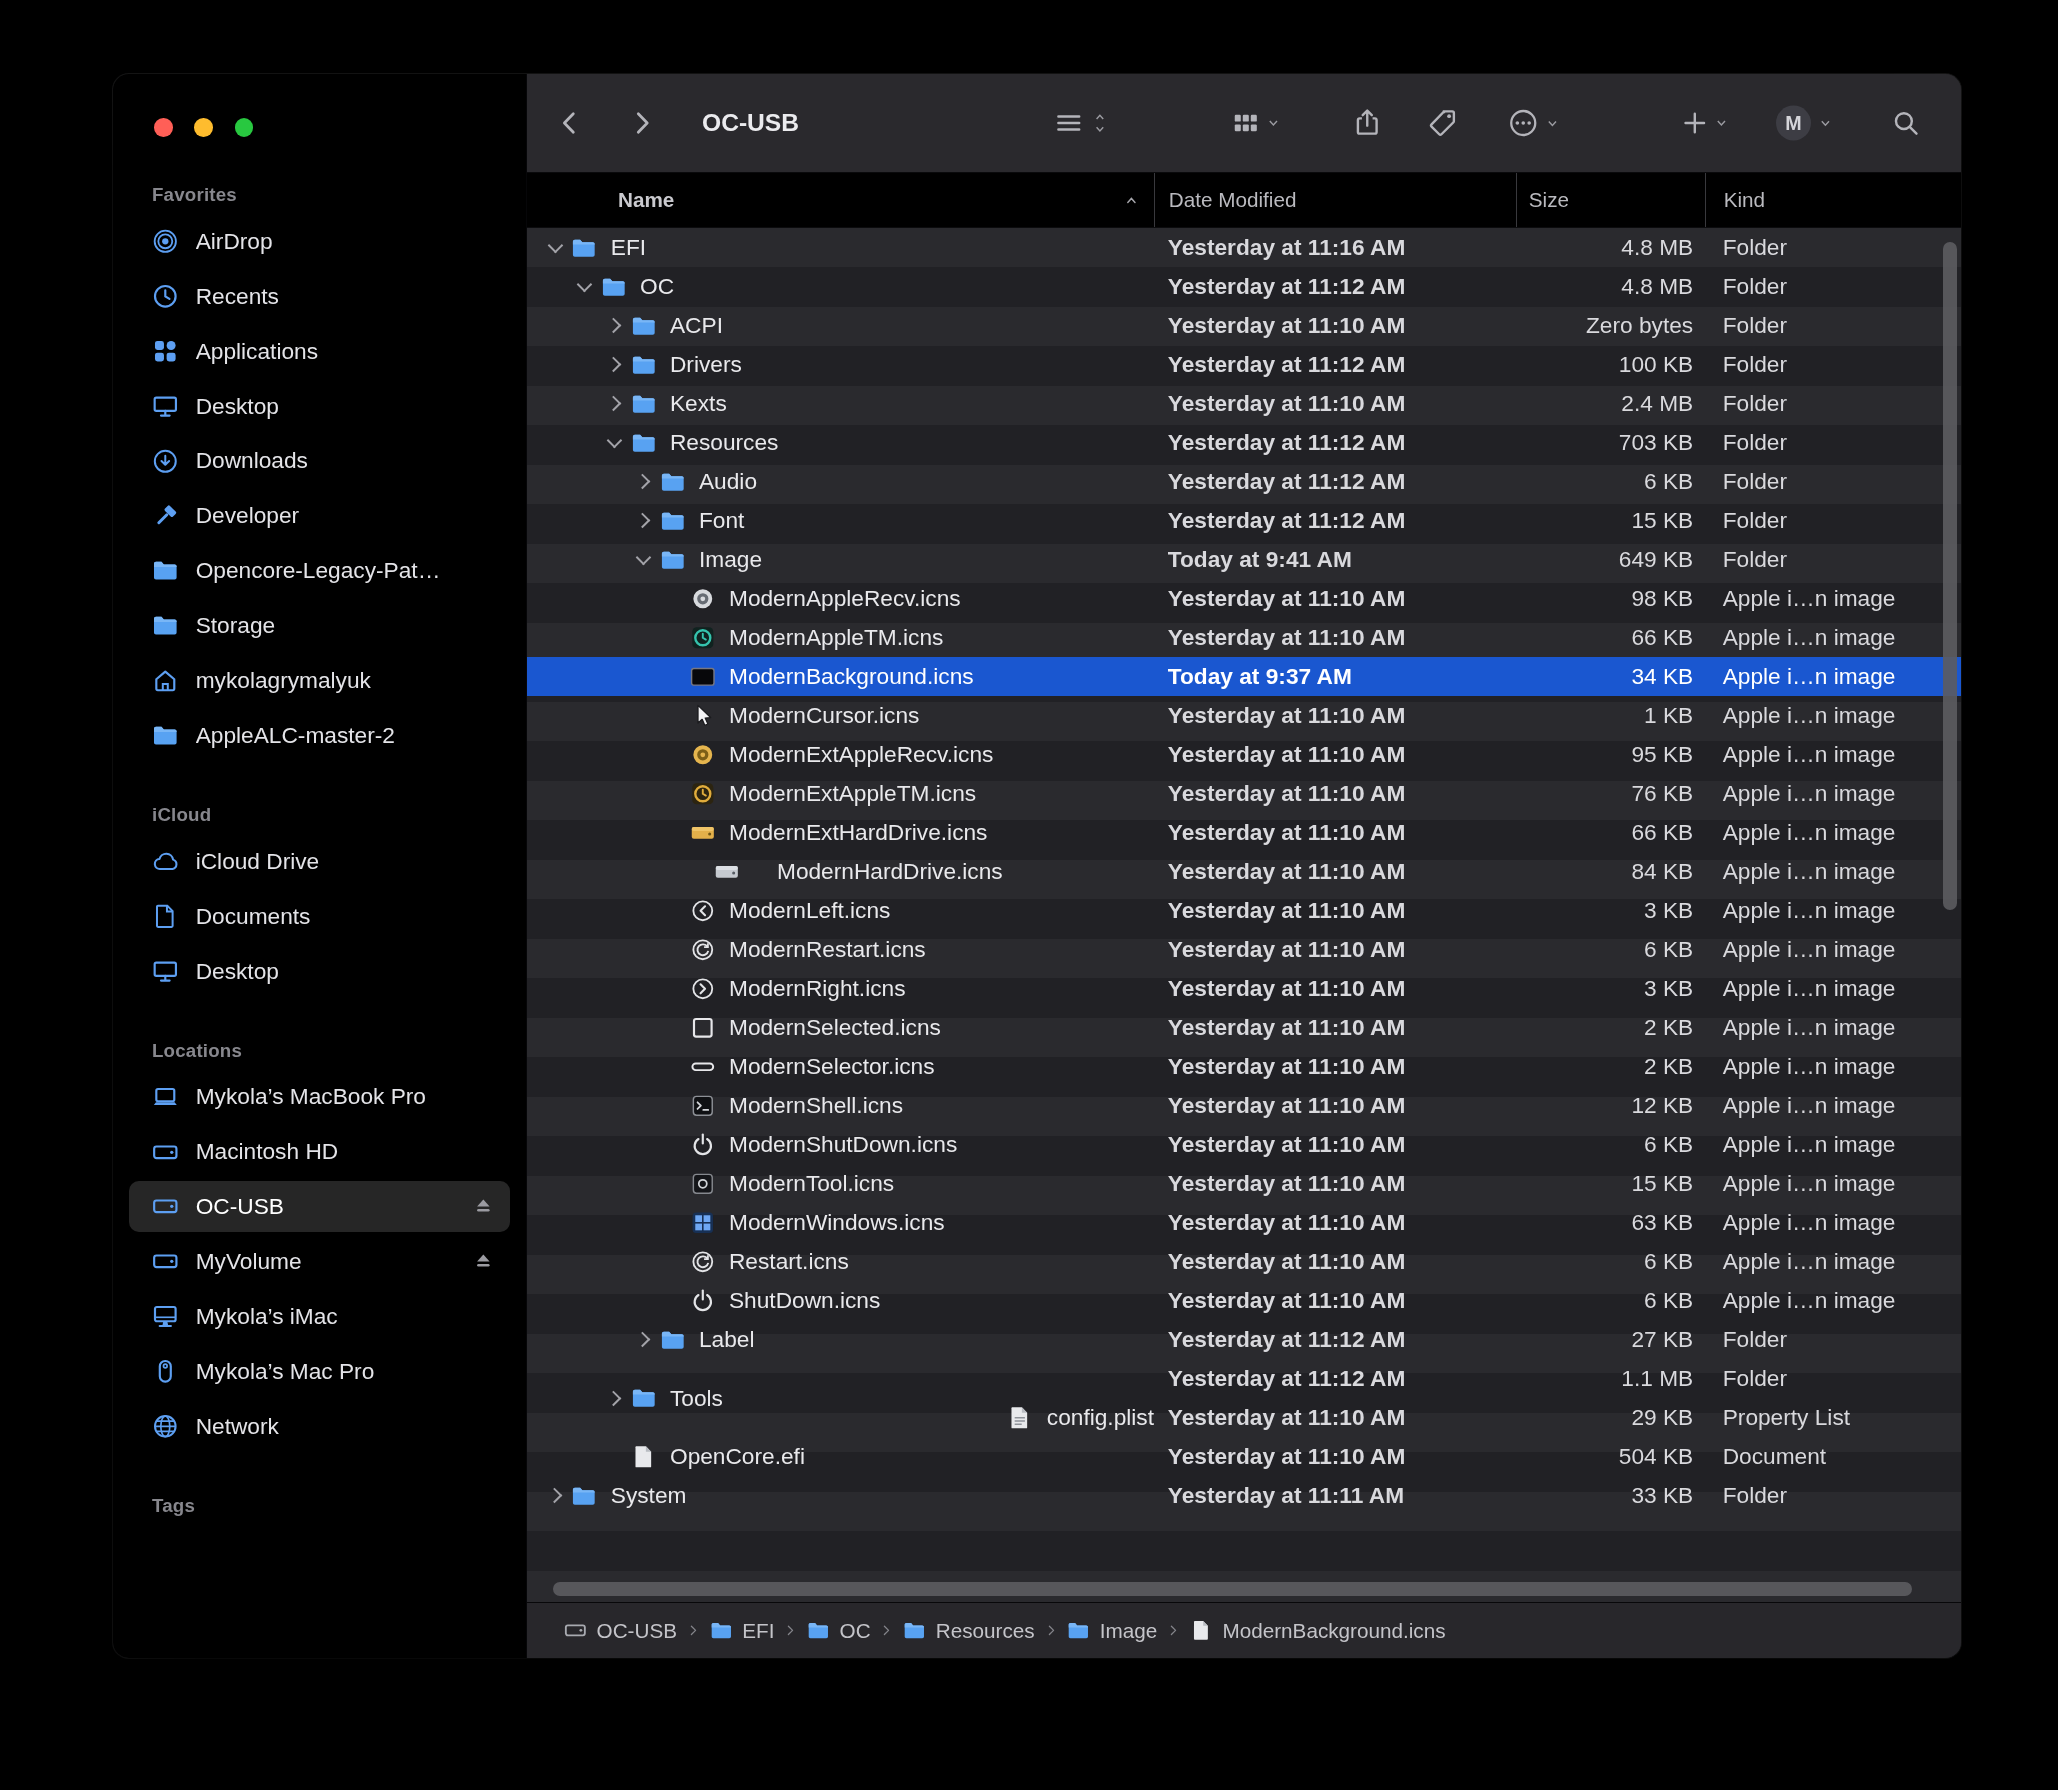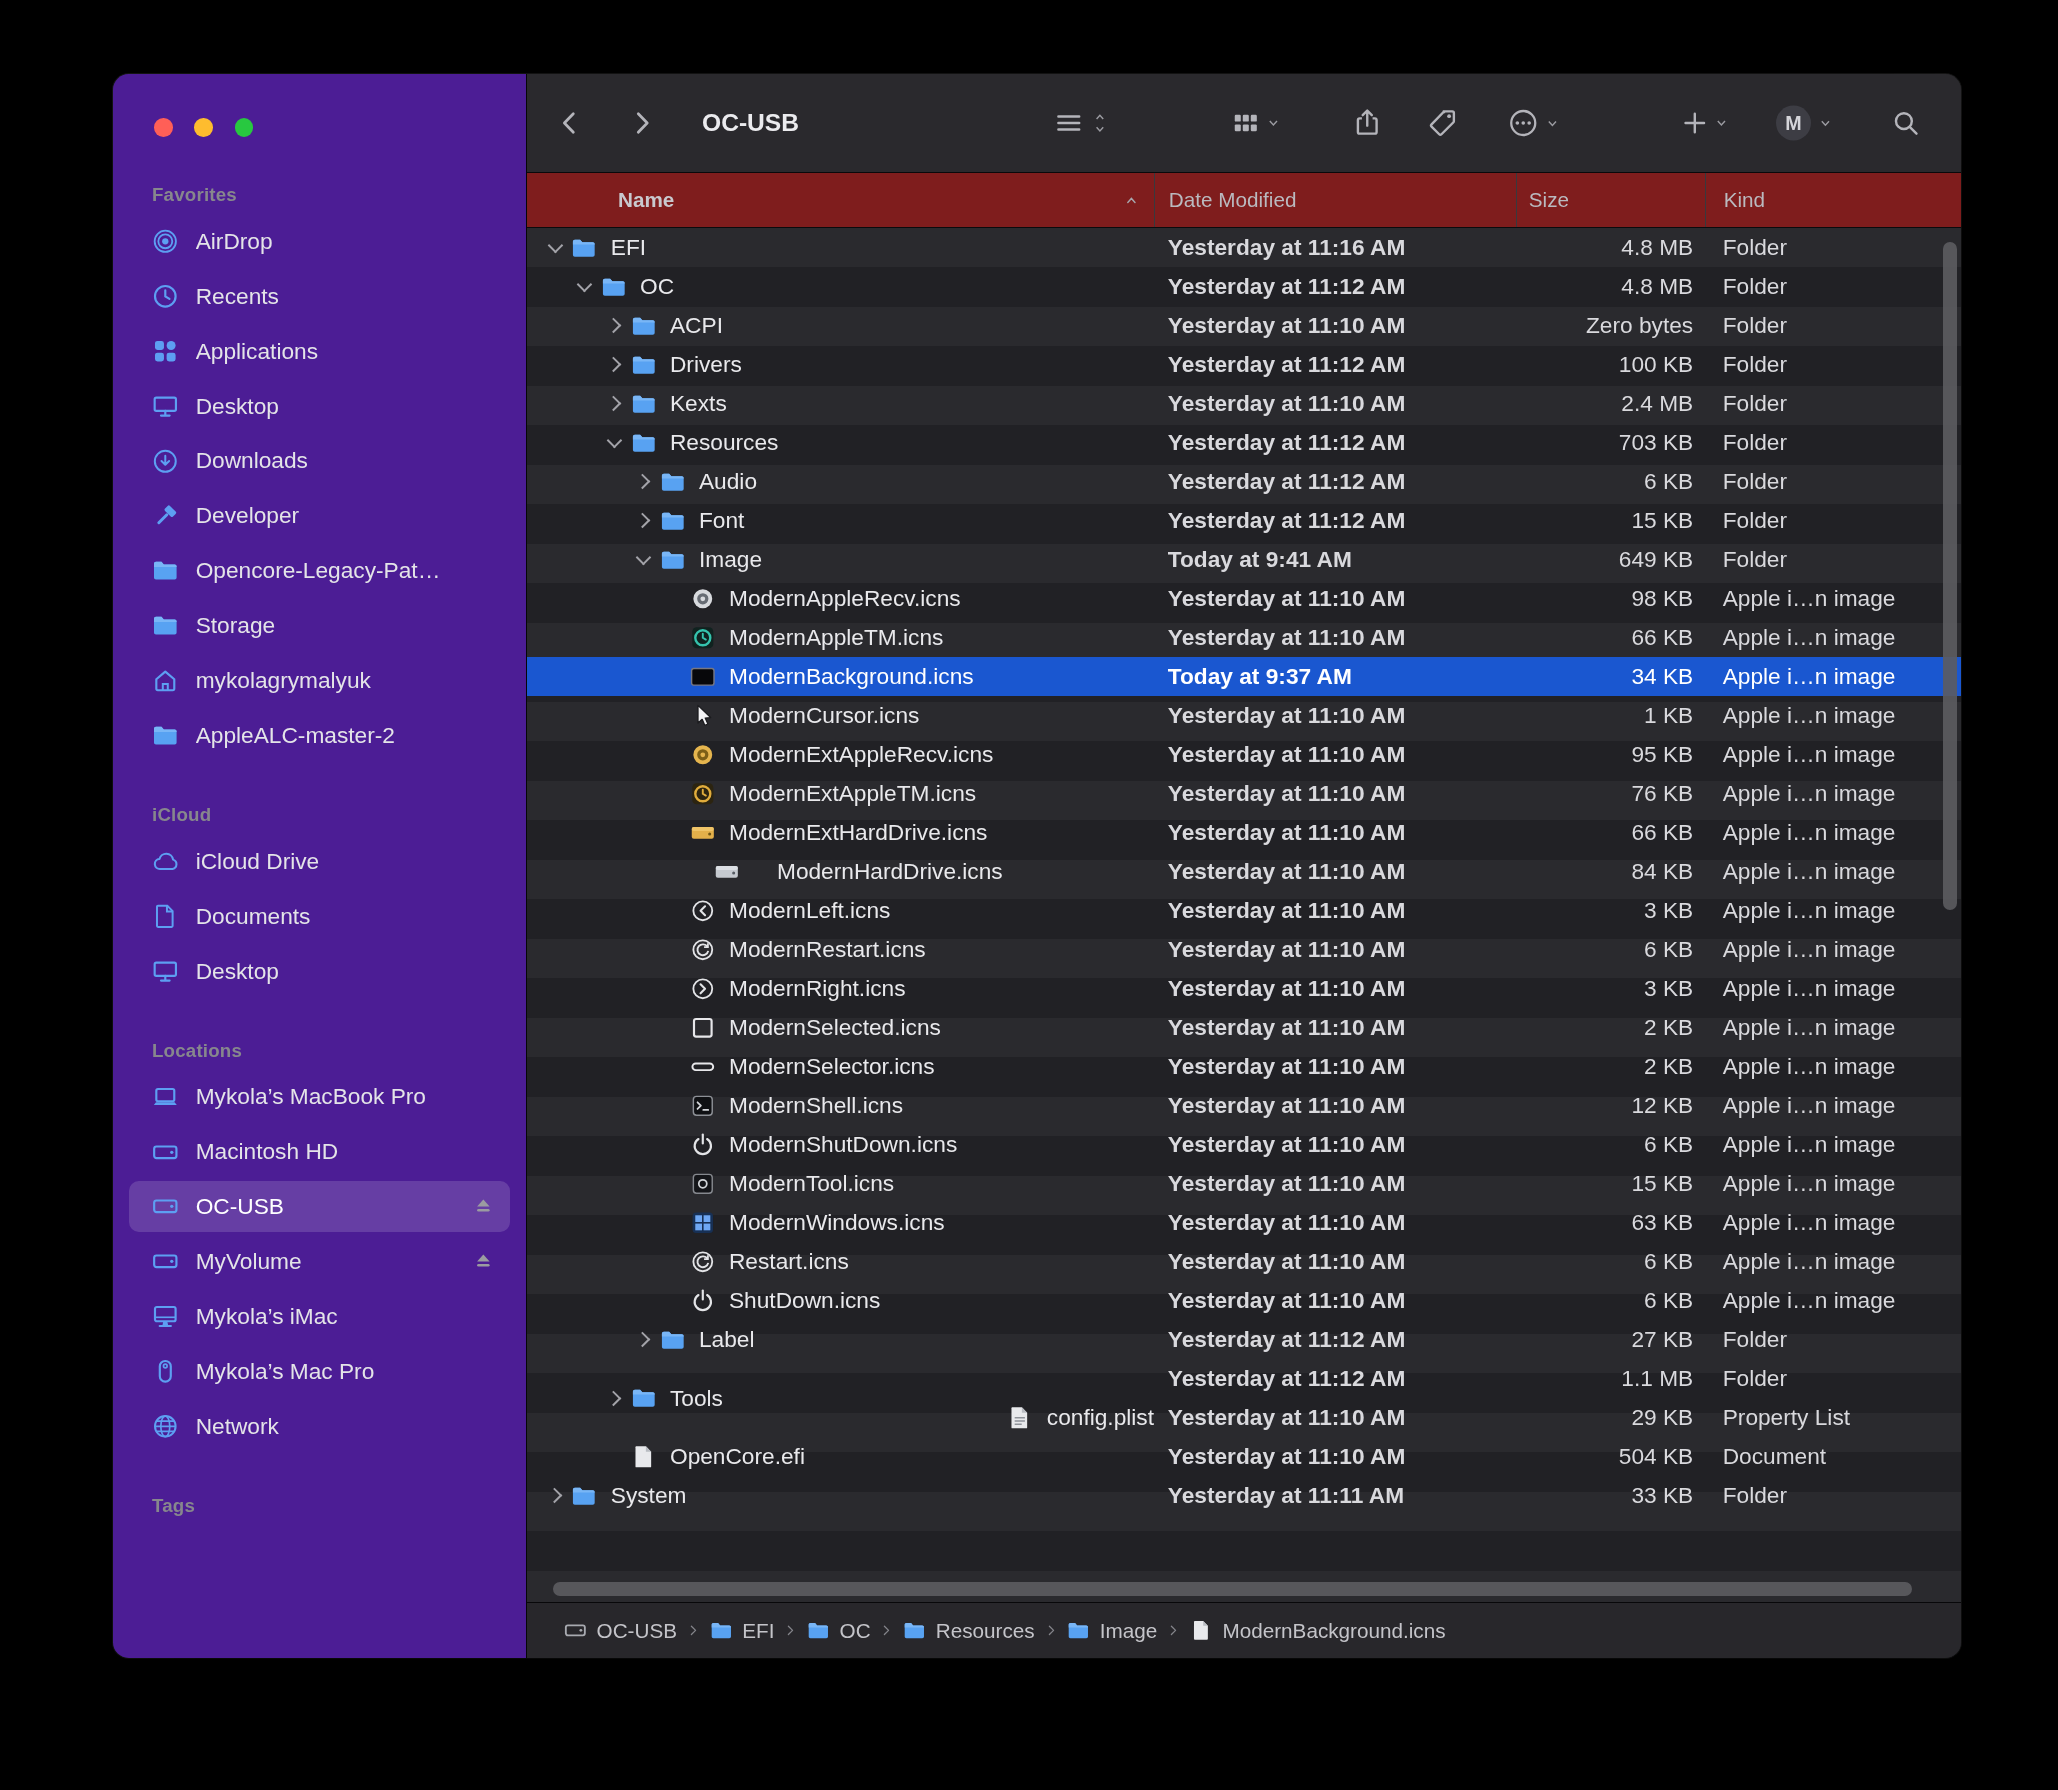--- a/index.html
+++ b/index.html
@@ -4,21 +4,21 @@
 <style>
   *{margin:0;padding:0;box-sizing:border-box;}
   html,body{width:2059px;height:1791px;background:#000;font-family:"Liberation Sans",sans-serif;}
   svg{display:block;}
   .stage{position:relative;width:2059px;height:1791px;background:#000;overflow:hidden;}
 
   .window{position:absolute;left:113px;top:74px;width:1848px;height:1584px;border-radius:15.8px;overflow:hidden;
           display:flex;background:#202023;box-shadow:0 39px 108px rgba(0,0,0,.85),0 0 0 1px rgba(255,255,255,.09);}
 
   
-  .sidebar{width:414px;flex:none;background:#4c1d95;position:relative;padding-top:110px;border-right:1px solid #060608;}
+  .sidebar{width:414px;flex:none;background:#000000;position:relative;padding-top:110px;border-right:1px solid #060608;}
   .traffic{position:absolute;top:44px;left:41px;display:flex;gap:21.7px;}
   .tl{width:18.7px;height:18.7px;border-radius:50%;}
   .tl.red{background:#ff5f57;}
   .tl.yellow{background:#febc2e;}
   .tl.green{background:#28c840;}
   .shead{font-size:18.7px;font-weight:700;color:#87878d;padding:0 0 9.9px 39px;margin-top:43px;letter-spacing:0.2px;}
   .shead.first{margin-top:0;}
   .sitem{display:flex;align-items:center;height:51px;margin:0 15.8px 3.9px;border-radius:9.9px;padding:0 15.8px 0 23.6px;color:#e4e4e8;font-size:22.7px;white-space:nowrap;}
   .sitem.ssel{background:rgba(255,255,255,.15);color:#fff;}
   .sicon{width:26.6px;height:26.6px;margin-right:16.7px;color:#5d9ff2;flex:none;}
@@ -46,21 +46,21 @@
   .tb-group{left:705px;}
   .tb-share{left:825px;}
   .tb-tag{left:900px;}
   .tb-more{left:981px;}
   .tb-plus{left:1155px;}
   .tb-user{left:1249px;}
   .tb-search{left:1365px;}
   .mcircle{width:35px;height:35px;border-radius:50%;background:#3d3d44;color:#d5d5da;display:flex;align-items:center;justify-content:center;font-size:19.7px;font-weight:700;}
 
   
-  .listhead{height:55px;flex:none;display:flex;background:#7f1d1d;border-bottom:1px solid #0b0b0d;font-size:20.7px;color:#bababf;}
+  .listhead{height:55px;flex:none;display:flex;background:#000000;border-bottom:1px solid #0b0b0d;font-size:20.7px;color:#bababf;}
   .lh{display:flex;align-items:center;position:relative;}
   .lh-name{width:627px;padding-left:91px;font-weight:700;color:#c9c9ce;}
   .lh-date{width:362px;padding-left:13.8px;border-left:1px solid #39393d;}
   .lh-size{width:189px;padding-left:11.8px;border-left:1px solid #39393d;}
   .lh-kind{flex:1;padding-left:17.7px;border-left:1px solid #39393d;}
   .sortchev{position:absolute;right:15.8px;width:12.8px;height:12.8px;color:#a6a6ac;}
 
   
   .rows{flex:1;position:relative;overflow:hidden;
         background:repeating-linear-gradient(180deg,#2a2a2e 0 39px,#212125 39px 79px);}

